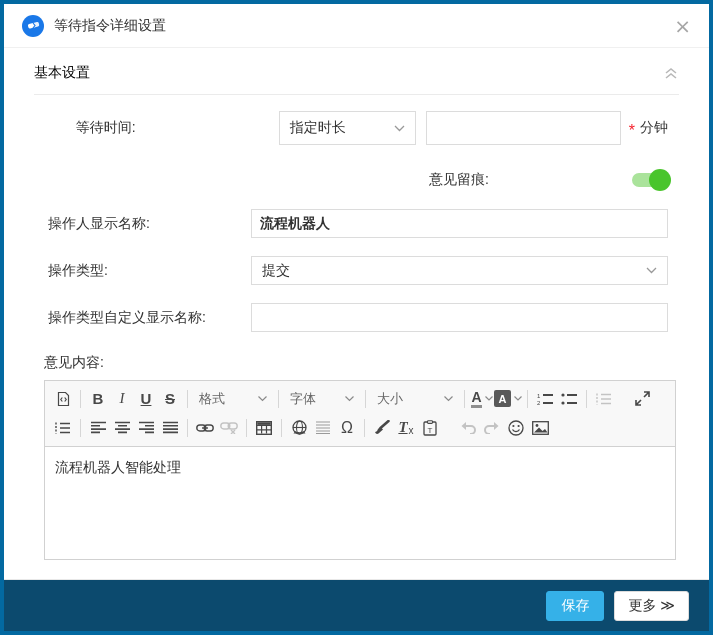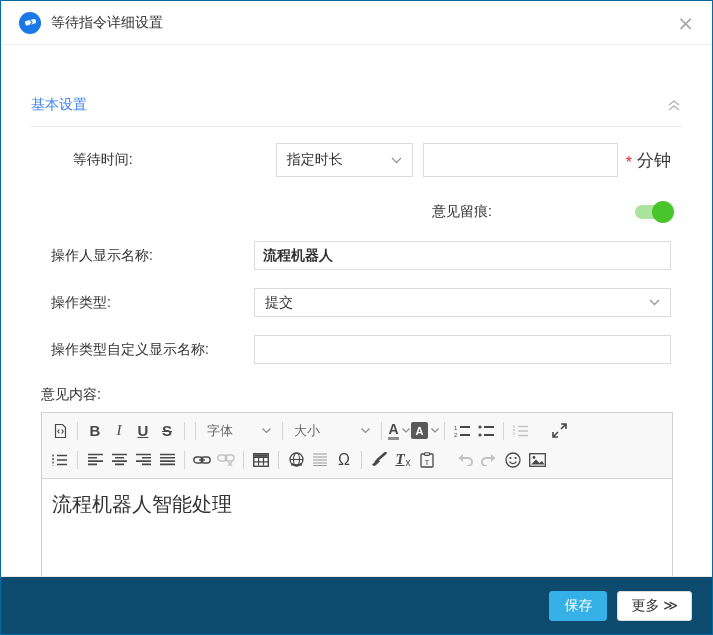--- a/index.html
+++ b/index.html
@@ -1,42 +1,42 @@
 <!DOCTYPE html>
 <html><head>
 <meta charset="utf-8">
 <style>
   * { margin:0; padding:0; box-sizing:border-box; }
   html,body { background:#fff; }
   body { font-family:"Liberation Sans","DejaVu Sans",sans-serif; color:#333; }
-  .dialog { position:relative; width:713px; height:635px; background:#fff; border:1px solid #0369a1; overflow:hidden; }
+  .dialog { position:relative; width:713px; height:635px; background:#fff; border:4px solid #0369a1; overflow:hidden; }
 
   
   .dlg-header { height:44px; display:flex; align-items:center; padding:0 18px; border-bottom:1px solid #f0f0f0; }
   .app-icon { width:22px; height:22px; border-radius:50%; background:#1a78e8; display:flex; align-items:center; justify-content:center; flex:none; }
   .dlg-title { margin-left:10px; font-size:14px; color:#333; }
   .close-btn { margin-left:auto; color:#a6a6a6; font-size:20px; line-height:1; cursor:pointer; font-family:"DejaVu Sans",sans-serif; }
 
   
   .dlg-body { position:absolute; top:45px; left:0; right:0; height:530px; overflow:hidden; padding:0 30px; }
 
-  .section-head { display:flex; align-items:center; justify-content:space-between; padding-top:15px; font-size:14px; color:#3b82f6;margin-top:35px; }
+  .section-head { display:flex; align-items:center; justify-content:space-between; padding-top:15px; font-size:14px; color:#000000; }
   .collapse-icon { color:#b8b8b8; cursor:pointer; }
   .divider { height:1px; background:#ebebeb; margin-top:12px; }
 
   .form-row { display:flex; align-items:center; margin-left:10px; margin-right:11px;justify-content:flex-end; }
   .form-label { width:203px; flex:none; font-size:14px; color:#333; }
   .ctl { border:1px solid #dcdcdc; background:#fff; font-size:14px; color:#333; }
 
   .row-wait { margin-top:16px; }
   .sel { display:flex; align-items:center; justify-content:space-between; padding:0 10px; cursor:pointer; }
   .sel-sm { width:137px; height:34px; }
   .inp { height:34px; width:195px; padding:0 8px; margin-left:10px; outline:none; }
   .req { color:#f5222d; font-size:16px; margin-left:8px; margin-top:6px; }
-  .unit { font-size:17px; margin-left:5px; }
+  .unit { font-size:14px; margin-left:5px; }
 
   .row-trace { margin-top:24px; height:22px; }
   .toggle { position:relative; width:36px; height:14px; border-radius:7px; background:#aae39b; cursor:pointer; }
   .toggle .knob { position:absolute; right:-3px; top:-4px; width:22px; height:22px; border-radius:50%; background:#49c52c; }
 
   .row-std { margin-top:18px; }
   .inp-wide { width:417px; height:29px; padding:0 8px; outline:none;font-weight:bold; }
   .sel-wide { width:417px; height:29px; }
   .chev-down { flex:none; color:#999; }
 
@@ -54,21 +54,21 @@
   .b-bold { font-weight:bold; font-size:15px; }
   .b-italic { font-style:italic; font-family:"Liberation Serif","DejaVu Serif",serif; font-size:15px; }
   .b-under { text-decoration:underline; font-weight:bold; font-size:15px; }
   .b-strike { text-decoration:line-through; font-weight:bold; font-size:15px; }
   .a-color { font-weight:bold; font-size:14px; border-bottom:3px solid #8f8f8f; line-height:1; padding-bottom:1px; }
   .a-bg { width:17px; height:17px; background:#595959; border-radius:2px; color:#fff; font-size:11px; font-weight:bold; display:flex; align-items:center; justify-content:center; }
   .mini-arrow { margin-left:3px; color:#8a8a8a; }
   .tx-t { font-style:italic; font-family:"Liberation Serif","DejaVu Serif",serif; font-weight:bold; font-size:15px; text-decoration:underline; }
   .tx-x { font-size:10px; margin-top:6px; margin-left:1px; }
   .push-right { margin-left:14px; }
-  .ed-content { height:112px; background:#fff; padding:12px 10px; font-size:20px; color:#333; }
+  .ed-content { height:112px; background:#fff; padding:12px 10px; font-size:14px; color:#333; }
 
   
   .dlg-footer { position:absolute; left:0; right:0; top:575px; bottom:0; border-top:1px solid #e8e8e8; background:#0c4a6e; display:flex; align-items:center; justify-content:flex-end; padding-right:20px; gap:10px; }
   .btn { height:30px; border-radius:3px; font-size:14px; display:flex; align-items:center; justify-content:center; cursor:pointer; }
   .btn-save { background:#35b1e8; color:#fff; width:58px; border:1px solid #35b1e8; }
   .btn-more { background:#fff; color:#333; border:1px solid #dcdcdc; padding:0 13px; }
 
   svg { display:block; }
 </style>
 </head>
@@ -155,20 +155,26 @@
                 <path d="M2.5 1.5 h7 l3 3 v10 h-10 z" fill="none" stroke="currentColor" stroke-width="1.2"></path>
                 <path d="M6.3 6.5 L4.8 8.5 L6.3 10.5 M8.7 6.5 L10.2 8.5 L8.7 10.5" fill="none" stroke="currentColor" stroke-width="1.2"></path>
               </svg>
           </span>
           <span class="tb-sep"></span>
           <span class="tb-btn b-bold">B</span>
           <span class="tb-btn b-italic">I</span>
           <span class="tb-btn b-under">U</span>
           <span class="tb-btn b-strike">S</span>
           <span class="tb-sep"></span>
+          <span class="tb-combo w-format">
+            <span>格式</span>
+            <svg width="9" height="6" viewBox="0 0 9 6">
+                <path d="M0.5 0.5 L4.5 4.5 L8.5 0.5" fill="none" stroke="#8a8a8a" stroke-width="1.2"></path>
+              </svg>
+          </span>
           <span class="tb-sep"></span>
           <span class="tb-combo w-font">
             <span>字体</span>
             <svg width="9" height="6" viewBox="0 0 9 6">
                 <path d="M0.5 0.5 L4.5 4.5 L8.5 0.5" fill="none" stroke="#8a8a8a" stroke-width="1.2"></path>
               </svg>
           </span>
           <span class="tb-sep"></span>
           <span class="tb-combo w-size">
             <span>大小</span>

